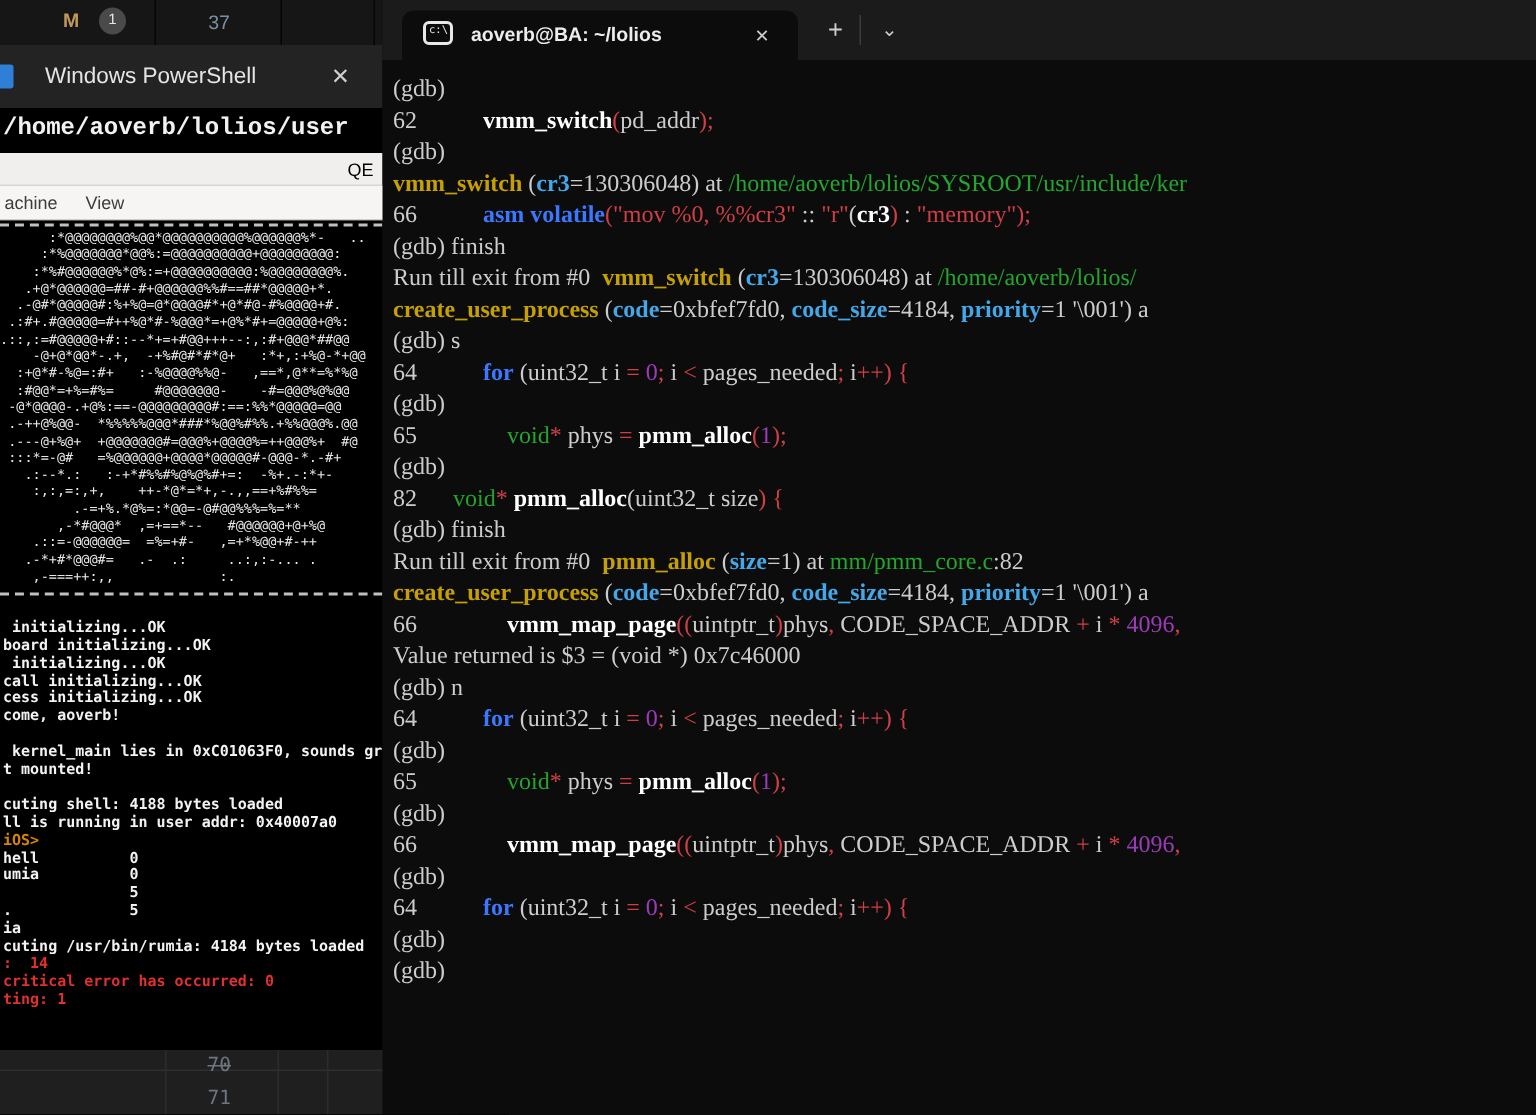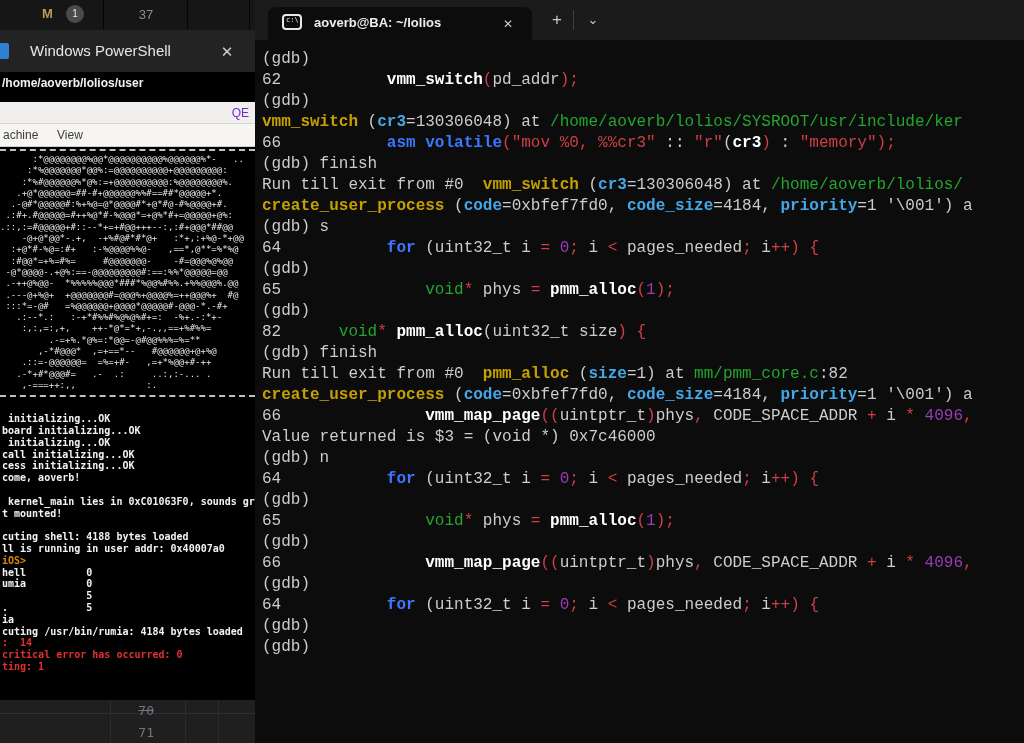--- a/index.html
+++ b/index.html
@@ -13,25 +13,25 @@
                background:#4a4a4a;color:#e6e6e6;font-size:10px;text-align:center;line-height:18px;}
   .strip-37{position:absolute;left:118px;top:7px;width:56px;text-align:center;color:#7d8ea3;font-size:13px;}
   
   .ps-titlebar{position:absolute;left:0;top:30px;width:255px;height:42px;background:#232323;}
   .ps-icon{position:absolute;left:0;top:13px;width:9px;height:16px;background:#2f7fd6;border-radius:0 2px 2px 0;}
   .ps-title{position:absolute;left:30px;top:12px;color:#e5e5e5;font-size:15px;}
   .ps-close{position:absolute;left:214px;top:10px;color:#cfcfcf;font-size:15px;width:26px;height:24px;
             text-align:center;line-height:24px;cursor:default;}
   .ps-content{position:absolute;left:0;top:72px;width:255px;height:30px;background:#000;overflow:hidden;}
   .ps-path{position:absolute;left:2px;top:4px;color:#f2f2f2;font-weight:bold;
-           font-family:Liberation Sans, sans-serif;font-size:12px;white-space:pre;}
+           font-family:Liberation Mono, monospace;font-size:16px;white-space:pre;}
   
   .qemu-titlebar{position:absolute;left:0;top:102px;width:255px;height:22px;background:#f1efed;
                  border-bottom:1px solid #d8d6d3;box-sizing:border-box;}
-  .qemu-title-frag{position:absolute;right:6px;top:4px;color:#6d28d9;font-size:12px;}
+  .qemu-title-frag{position:absolute;right:6px;top:4px;color:#000000;font-size:12px;}
   .qemu-menubar{position:absolute;left:0;top:124px;width:301px;height:23px;background:#f6f5f3;
                 border-bottom:1px solid #cfcdc9;box-sizing:border-box;color:#3c3c3c;font-size:12px;}
   .menu-item-1{position:absolute;left:3px;top:4px;}
   .menu-item-2{position:absolute;left:57px;top:4px;}
   .qemu-display{position:absolute;left:0;top:147px;width:255px;height:553px;background:#000;overflow:hidden;}
   .art-top-border{margin-top:2px;border-top:2px dashed #c0c0c0;}
   .art-wrap{margin:3px 0 0 0;}
   .art-line{font-family:"DejaVu Sans Mono",monospace;font-size:9px;line-height:11.3px;
             color:#e8e8e8;white-space:pre;}
   .art-bottom-border{margin-top:4px;border-top:2px dashed #c0c0c0;}
@@ -56,21 +56,21 @@
   .tab-title{position:absolute;left:46px;top:8px;color:#ededed;font-size:13px;font-weight:bold;white-space:nowrap;}
   .tab-close{position:absolute;right:14px;top:7px;width:20px;height:20px;color:#cccccc;font-size:12px;
              text-align:center;line-height:20px;}
   .term-newtab{position:absolute;left:290px;top:9px;width:24px;height:24px;color:#cccccc;font-size:17px;
                text-align:center;line-height:22px;}
   .term-divider{position:absolute;left:318px;top:10px;width:1px;height:20px;background:#3d3d3d;}
   .term-dropdown{position:absolute;left:326px;top:8px;width:24px;height:24px;color:#cccccc;font-size:13px;
                  text-align:center;line-height:24px;}
   .term-content{position:absolute;left:255px;top:40px;width:769px;height:703px;background:#0c0c0c;
                 overflow:hidden;padding:9px 0 0 7px;box-sizing:border-box;}
-  .term-line{font-family:Liberation Mono, monospace;font-size:16px;line-height:21px;white-space:pre;}
+  .term-line{font-family:Liberation Serif, serif;font-size:16px;line-height:21px;white-space:pre;}
   .s-d{color:#cccccc}
   .s-b{color:#ffffff;font-weight:bold}
   .s-y{color:#c5a000;font-weight:bold}
   .s-g{color:#23a52e}
   .s-bl{color:#3b78ff;font-weight:bold}
   .s-c{color:#44a7e8;font-weight:bold}
   .s-r{color:#cf3f46}
   .s-p{color:#9b3bb8}
   .s-cur{display:inline-block;width:9px;height:17px;background:#cccccc;vertical-align:text-bottom;}
 </style>

